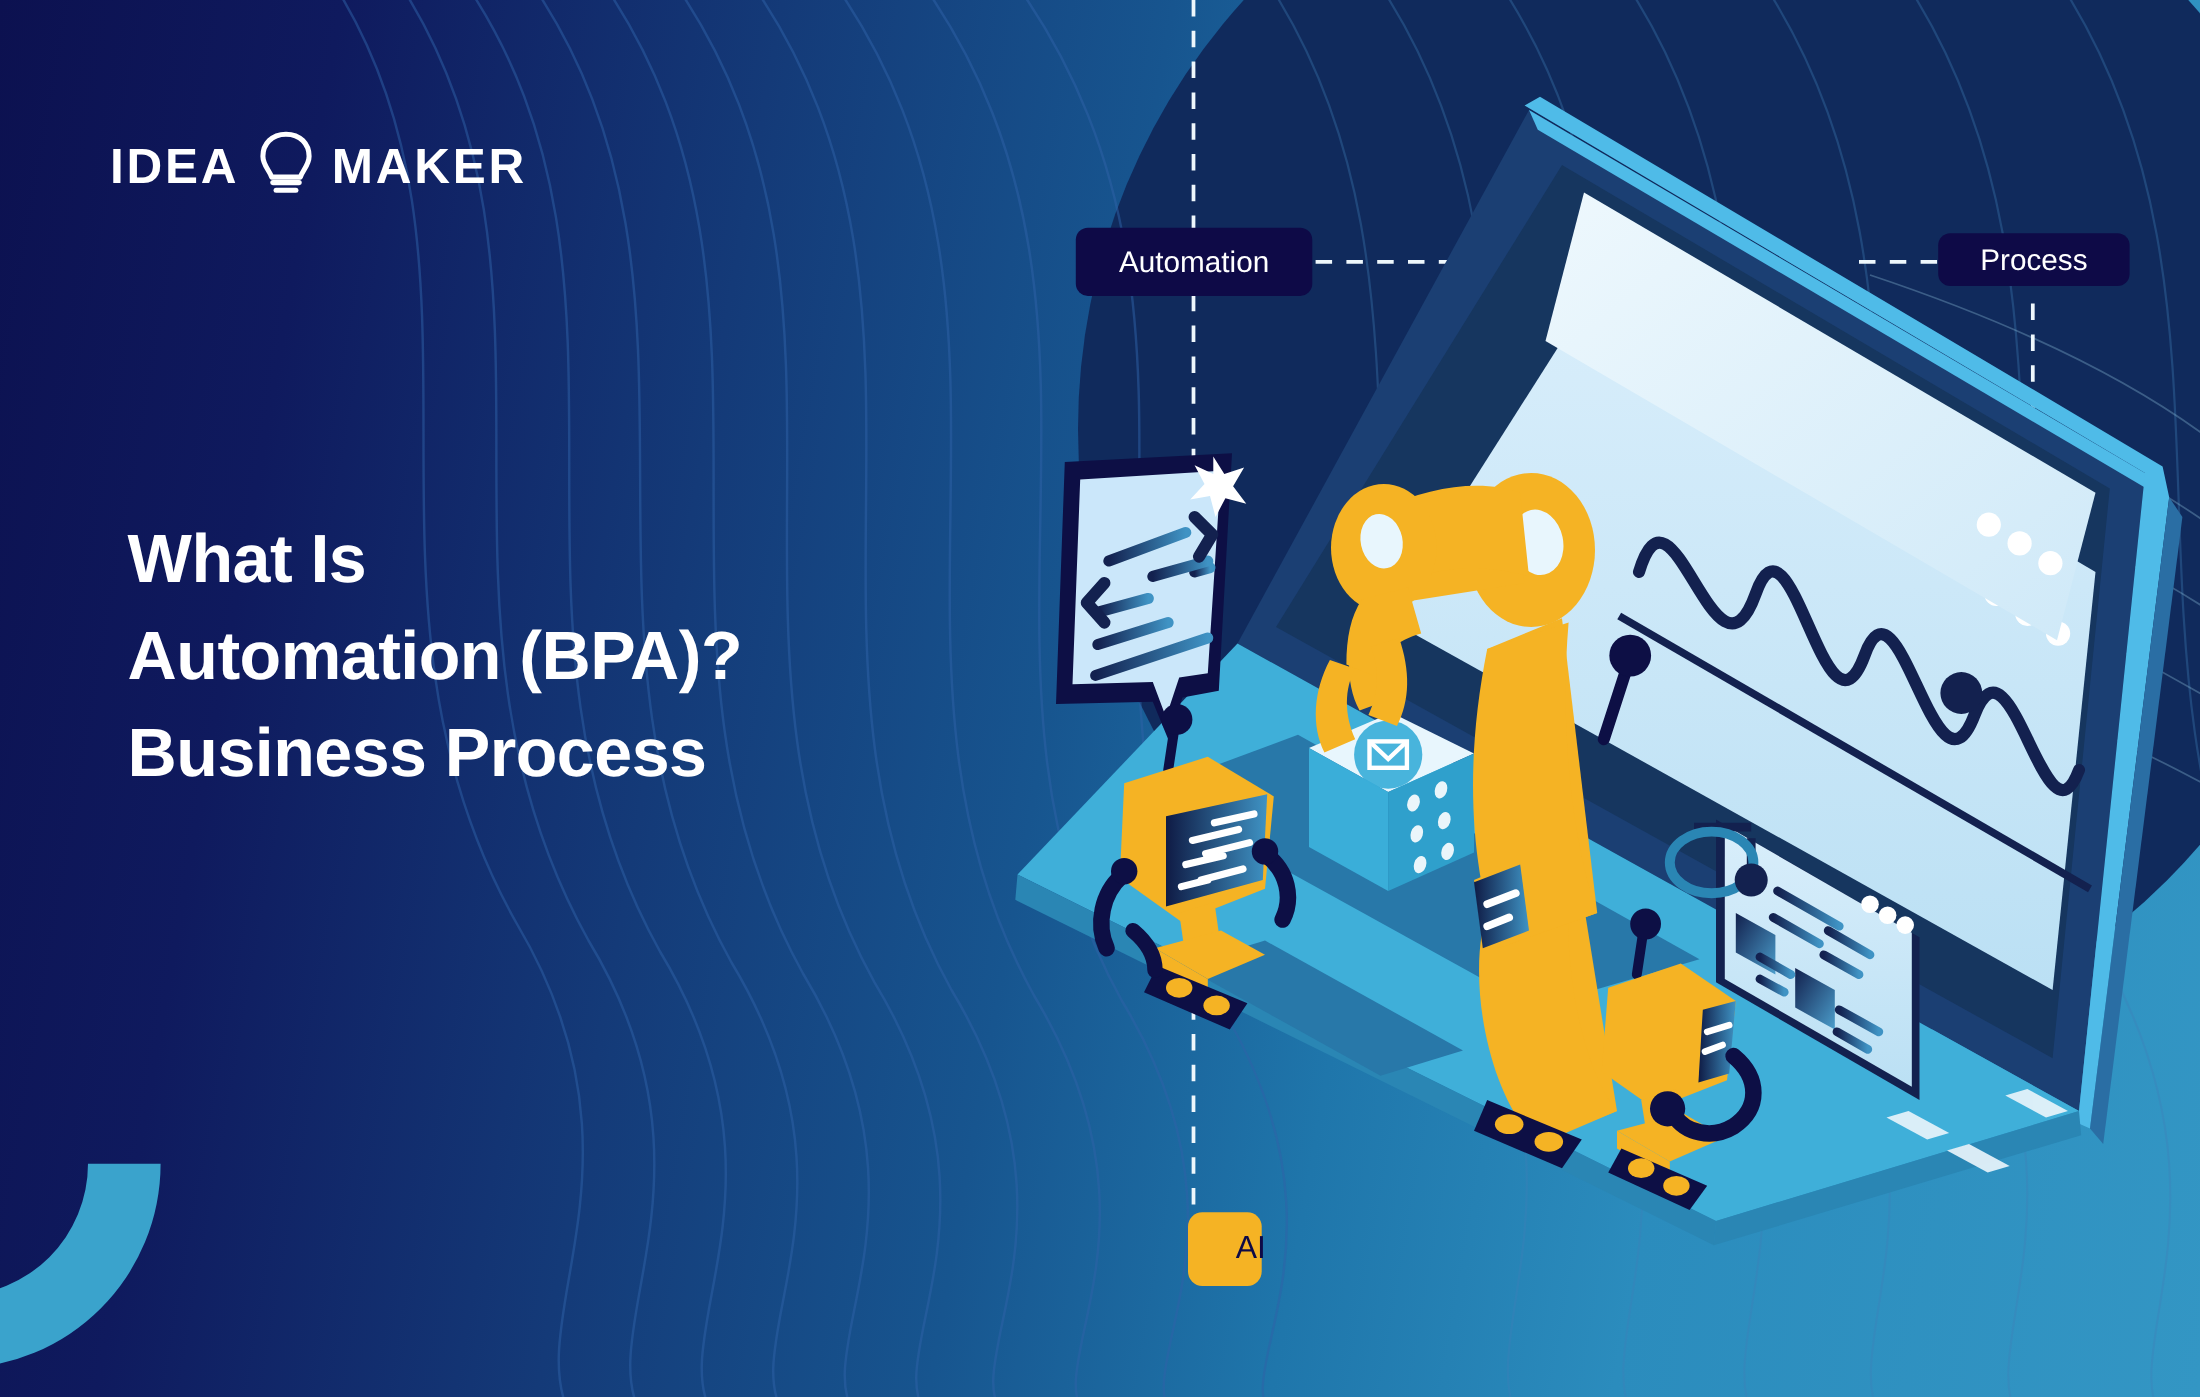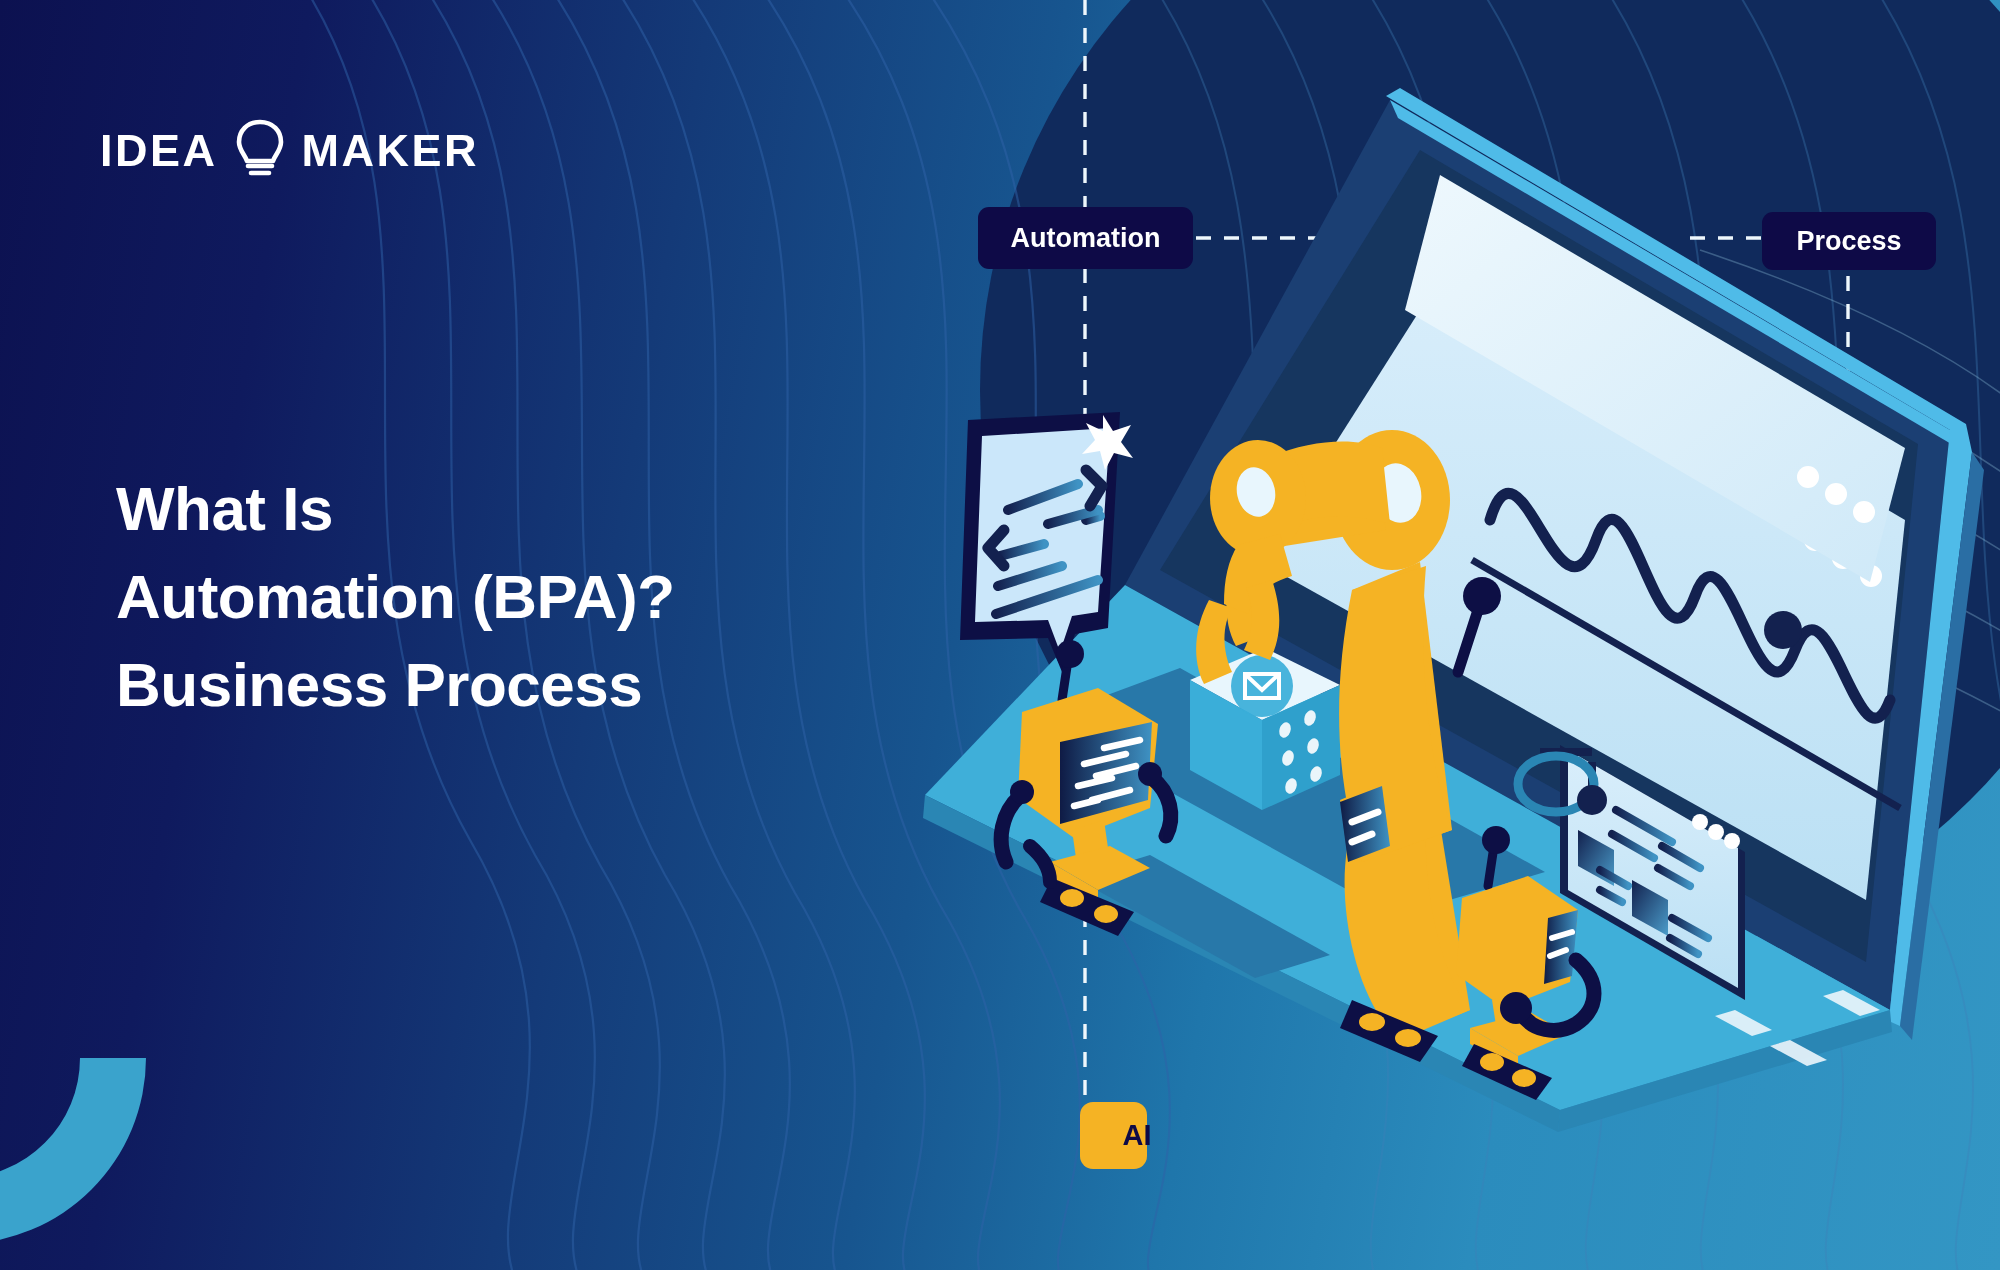--- a/index.html
+++ b/index.html
@@ -34,26 +34,26 @@
     position:absolute; left:103px; top:465px; width:860px;
     color:#ffffff; font-weight:bold; font-size:62px; line-height:1.42;
     letter-spacing:-0.5px;
     margin-left:13px;
   }
   #headline div { white-space:nowrap; }
 
   
   .badge {
     position:absolute; display:flex; align-items:center; justify-content:center;
-    color:#ffffff; font-weight:bold; border-radius:11px;
+    color:#ffffff; font-weight:normal; border-radius:11px;
   }
   .badge.navy { background:#0e0a47; }
   .badge.amber { background:#f5b324; color:#0e0a47;padding-left:47px; }
   #badge-automation { left:978px; top:207px; width:215px; height:62px; font-size:27px; }
-  #badge-process   { left:1762px; top:212px; width:174px; height:58px; font-size:27px; }
+  #badge-process   { left:1762px; top:212px; width:174px; height:48px; font-size:27px; }
   #badge-ai        { left:1080px; top:1102px; width:67px; height:67px; font-size:29px; border-radius:13px; }
 
   
   #illus { position:absolute; left:0; top:0; width:2000px; height:1270px; }
 </style>
 </head>
 <body>
 
 <div id="stage">
 

